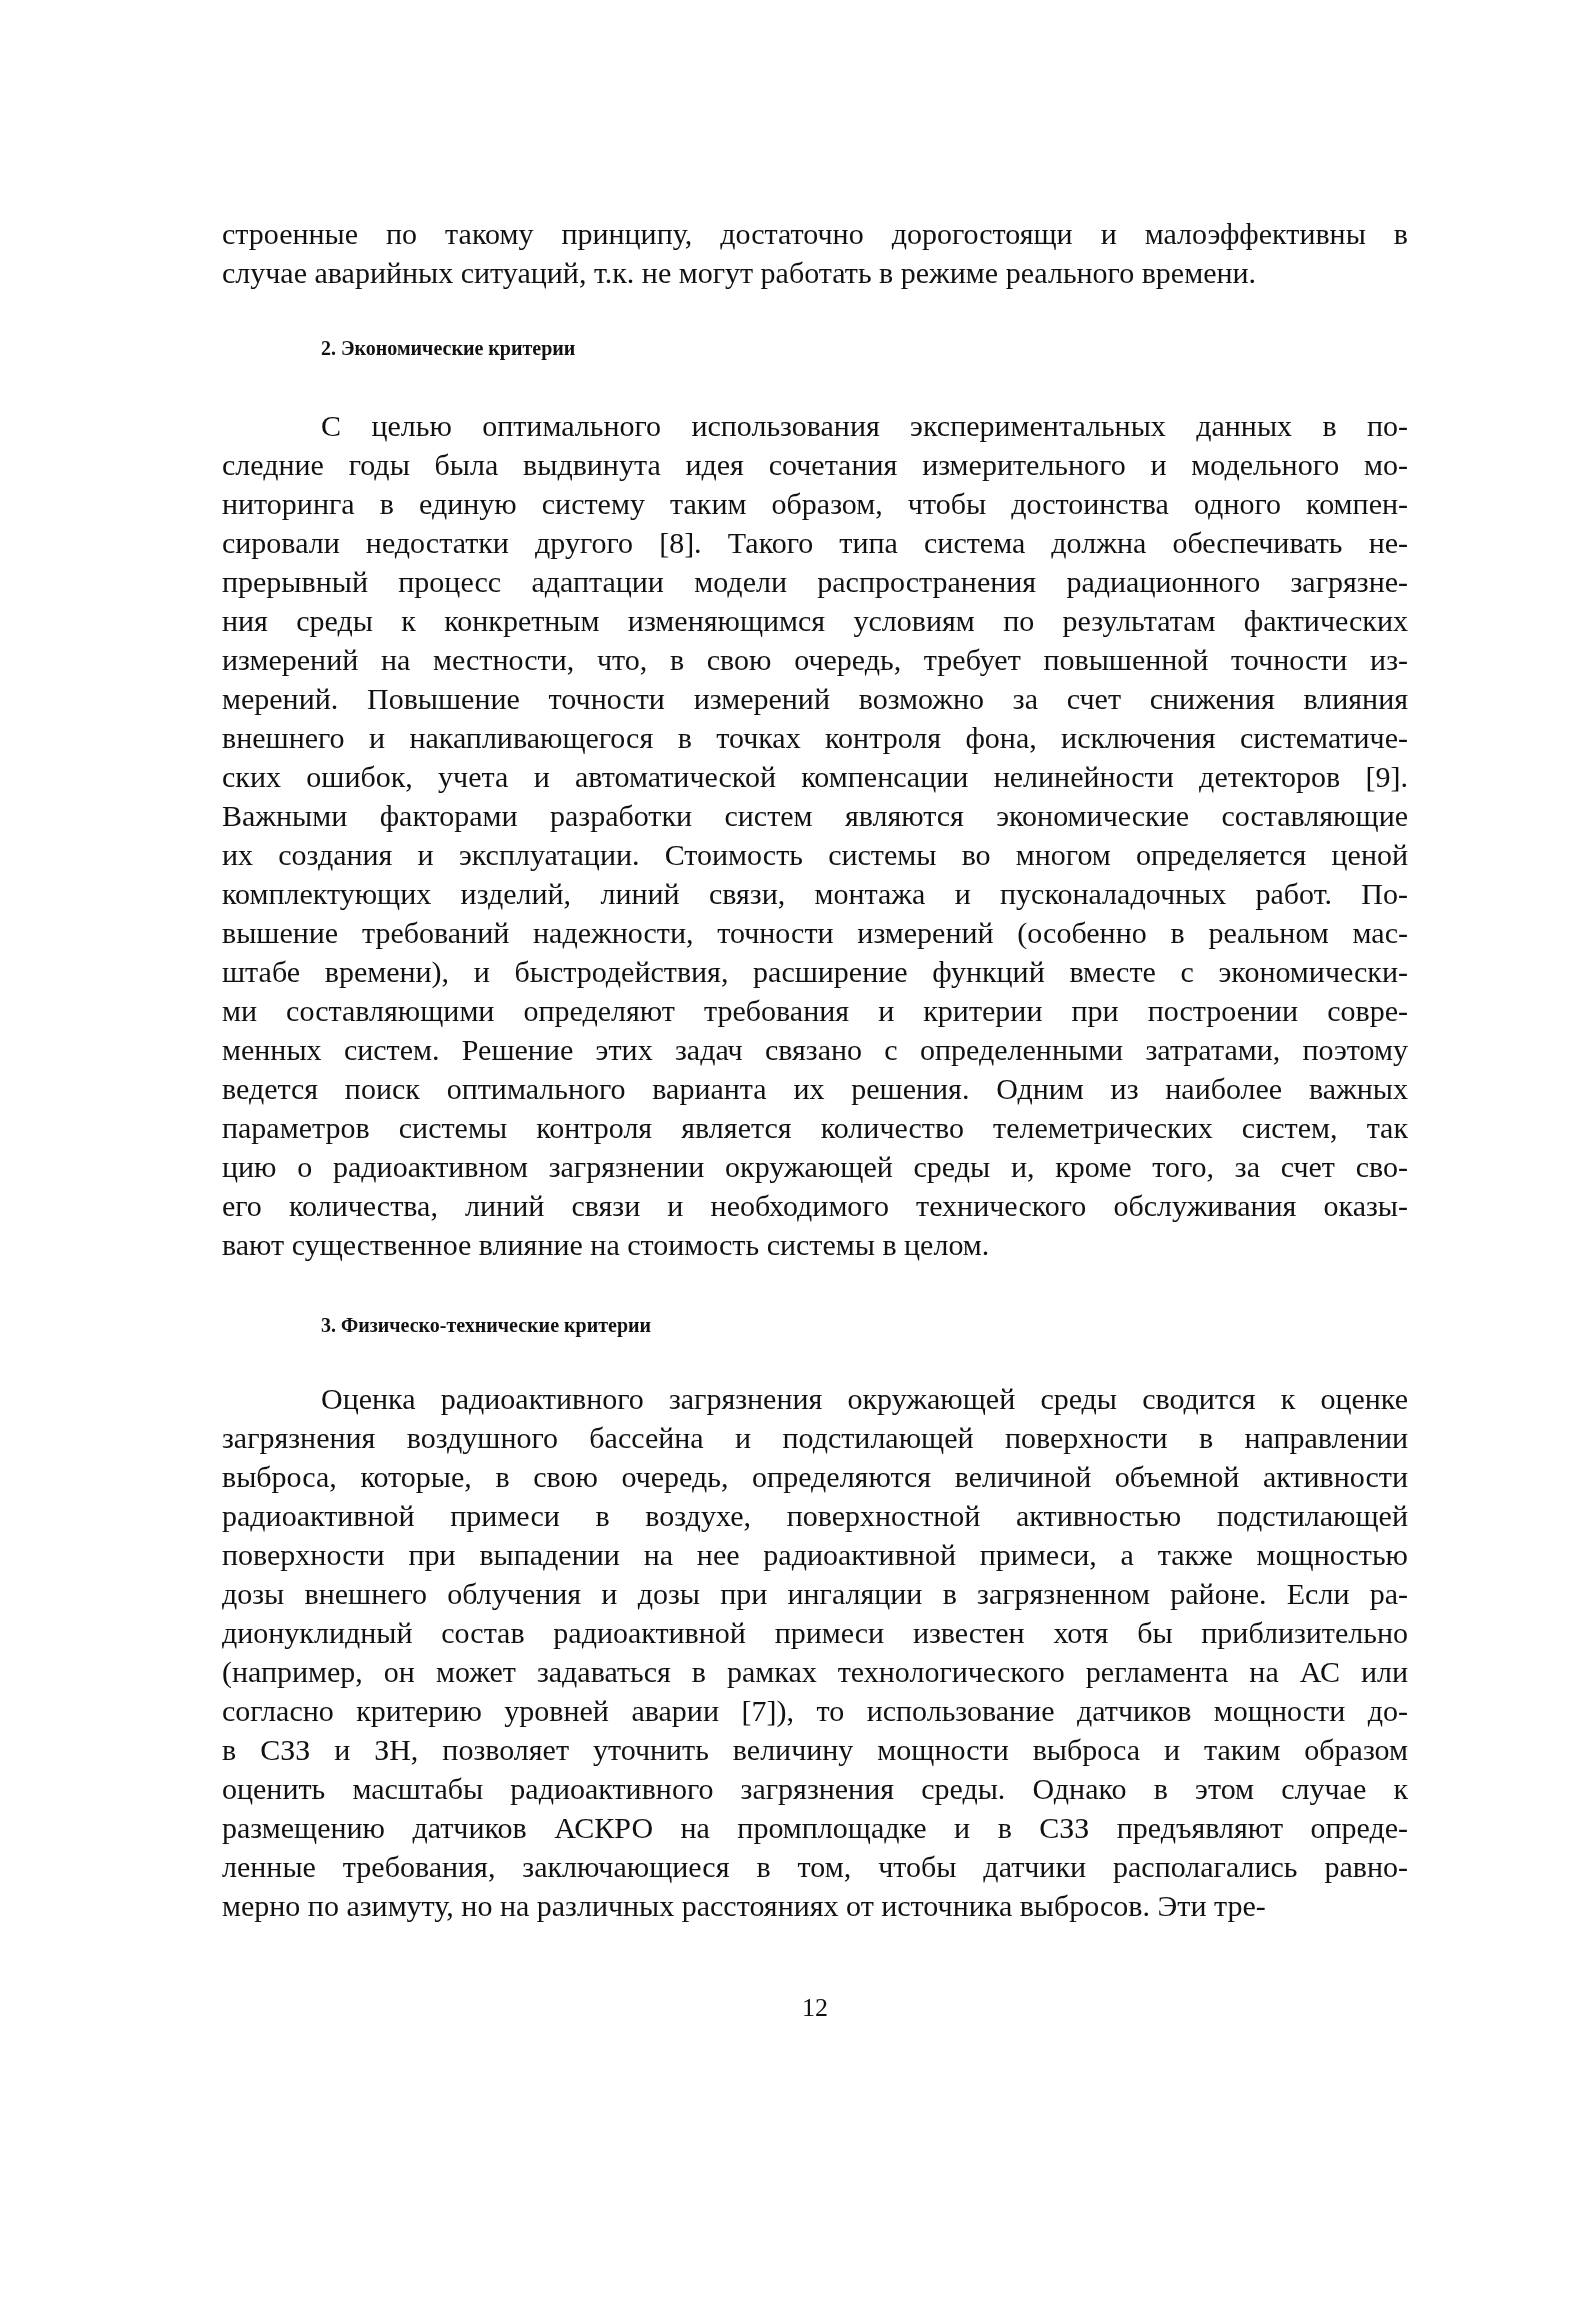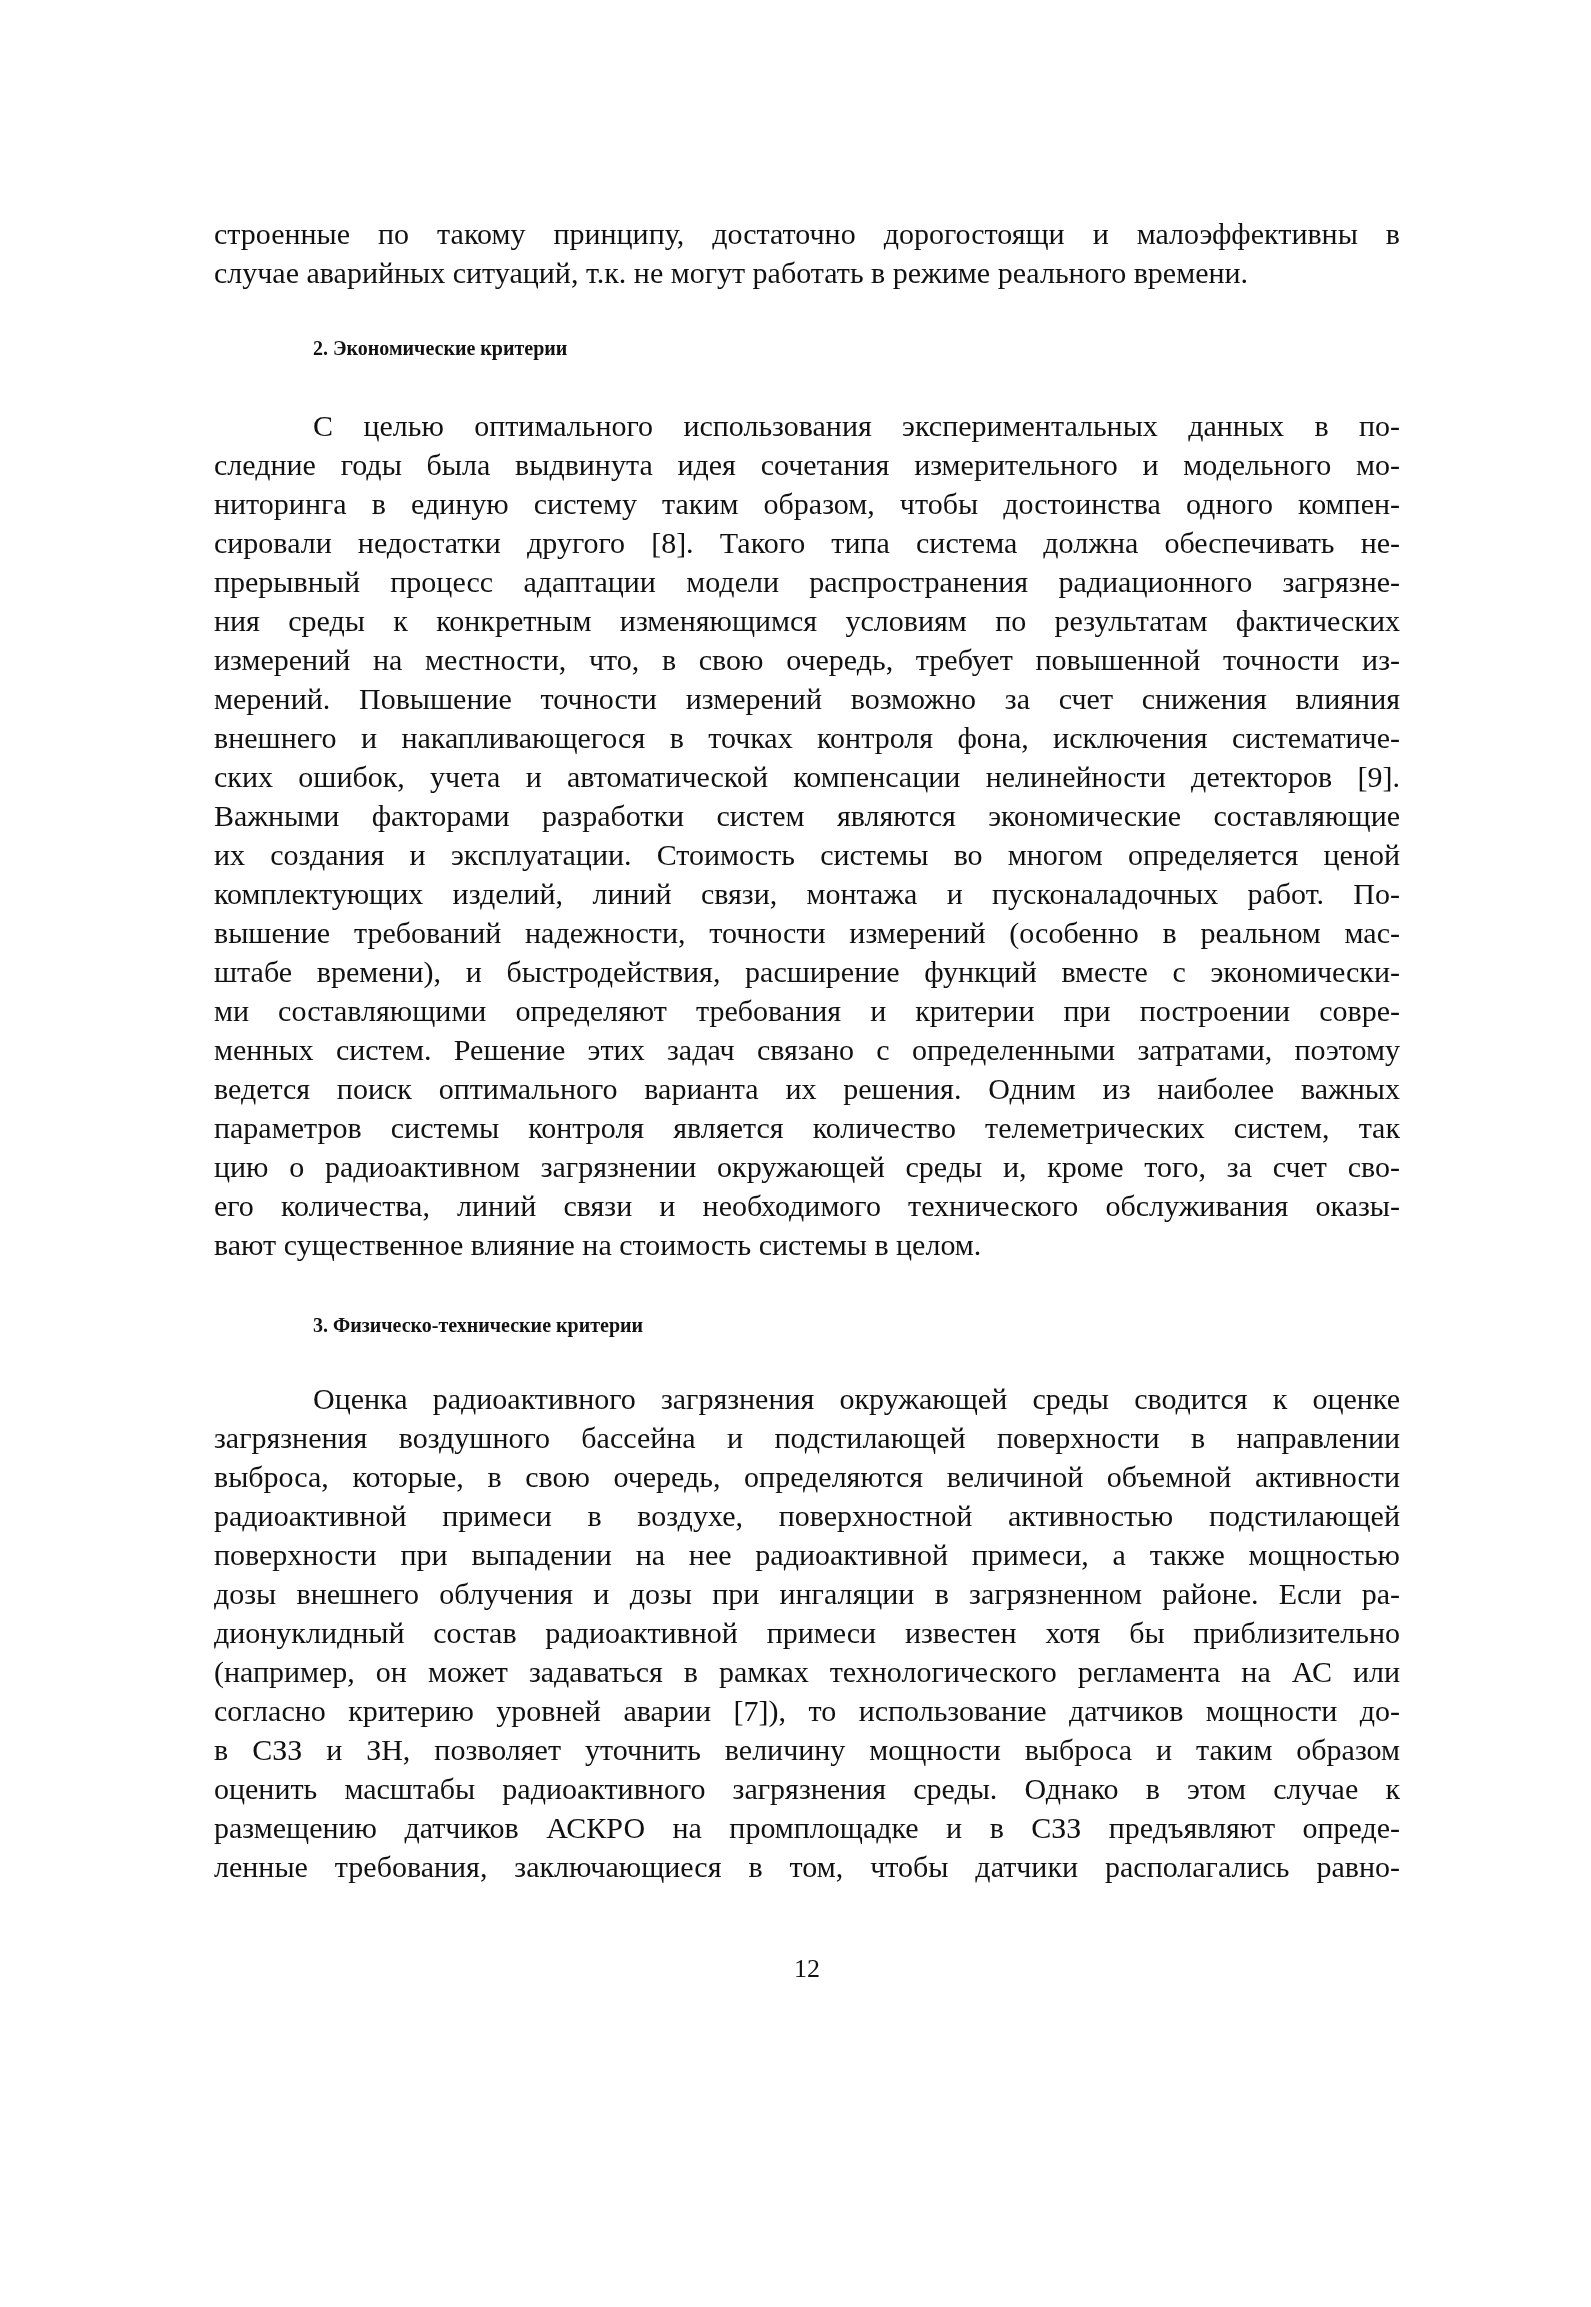--- a/index.html
+++ b/index.html
@@ -11,21 +11,21 @@
     position: relative;
     width: 1592px;
     height: 2307px;
     background: #ffffff;
     font-family: "Liberation Serif", "DejaVu Serif", serif;
     color: #111111;
     overflow: hidden;
   }
   .textblock {
     position: absolute;
-    left: 214px;
+    left: 222px;
     top: 214px;
     width: 1186px;
   }
   .para {
     margin: 0;
     padding: 0;
   }
   .line {
     font-size: 30px;
     line-height: 39px;
@@ -106,19 +106,20 @@
         <div class="line">радиоактивной примеси в воздухе, поверхностной активностью подстилающей</div>
         <div class="line">поверхности при выпадении на нее радиоактивной примеси, а  также  мощностью</div>
         <div class="line">дозы внешнего облучения и дозы при ингаляции в загрязненном районе. Если ра-</div>
         <div class="line">дионуклидный состав радиоактивной примеси известен хотя бы приблизительно</div>
         <div class="line">(например, он может задаваться в рамках технологического регламента на АС или</div>
         <div class="line">согласно критерию уровней аварии [7]), то использование датчиков мощности до-</div>
         <div class="line">в СЗЗ и ЗН, позволяет уточнить величину мощности выброса и таким образом</div>
         <div class="line">оценить масштабы радиоактивного загрязнения среды. Однако в этом случае к</div>
         <div class="line">размещению датчиков АСКРО на промплощадке и в СЗЗ предъявляют опреде-</div>
         <div class="line">ленные требования, заключающиеся в том, чтобы датчики располагались равно-</div>
+        <div class="line lastline">мерно по азимуту, но на различных расстояниях от источника выбросов. Эти тре-</div>
       </div>
 
     <div class="pagenum">12</div>
 
   </div>
 </div>
 
 
 </body></html>

